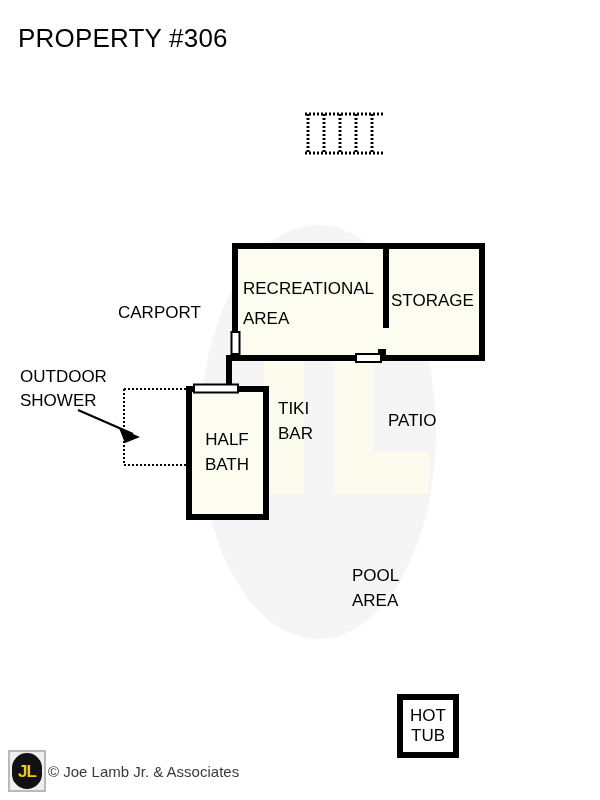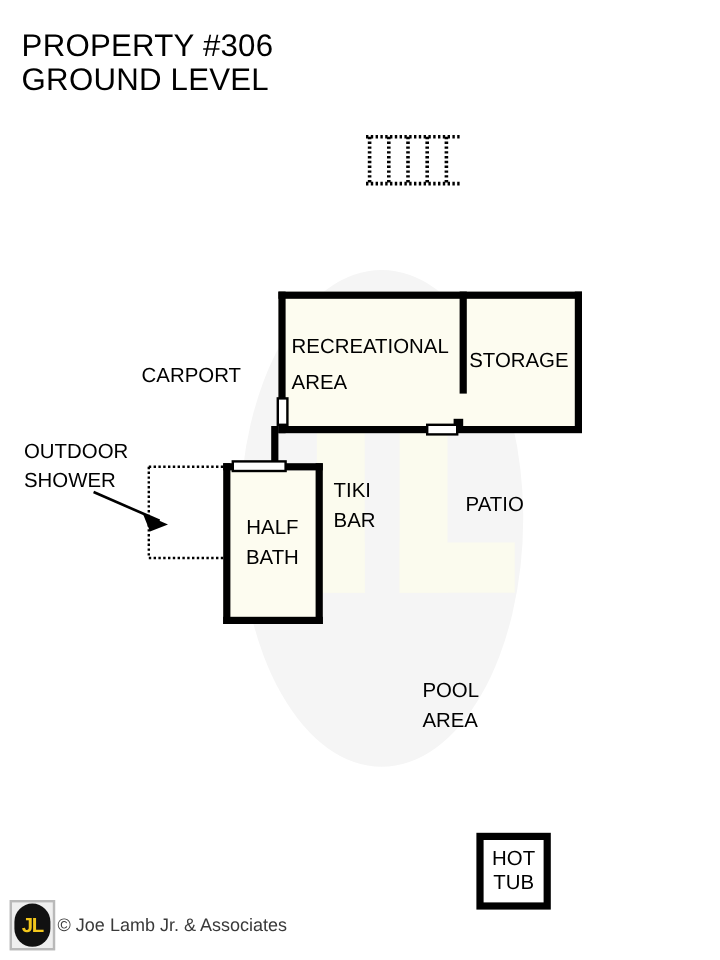--- a/index.html
+++ b/index.html
@@ -89,21 +89,20 @@
     white-space: nowrap;
   }
 </style>
 </head>
 <body>
 
 <div id="plan-root">
 
   <div class="title-block">
     <div class="title-line">PROPERTY #306</div>
-    <div class="title-line">GROUND LEVEL</div>
   </div>
 
   <svg class="plan-svg" viewBox="0 0 600 800">
 
     <g opacity="1">
       <ellipse cx="318" cy="432" rx="118" ry="207" fill="#f5f5f5"></ellipse>
 
       <rect x="264" y="262" width="40" height="232" fill="#fbfbee"></rect>
       <rect x="228" y="452" width="76" height="42" fill="#fbfbee"></rect>
 

